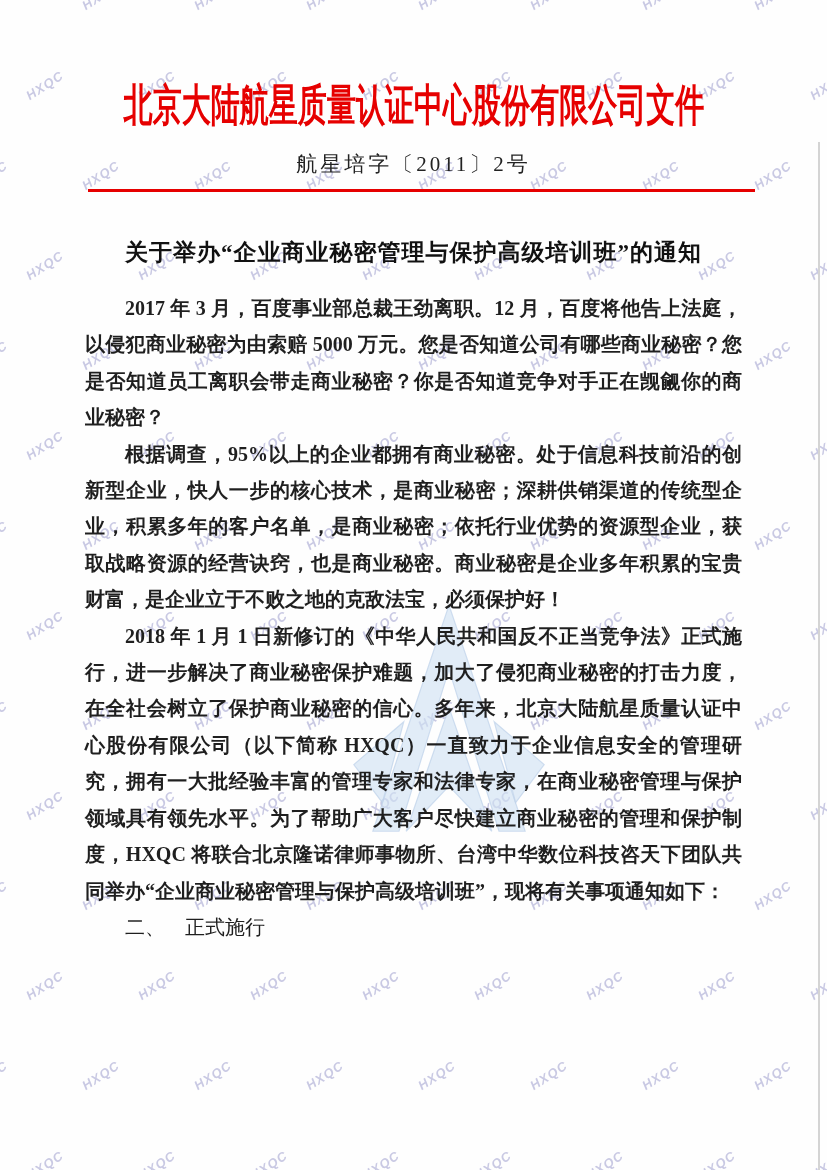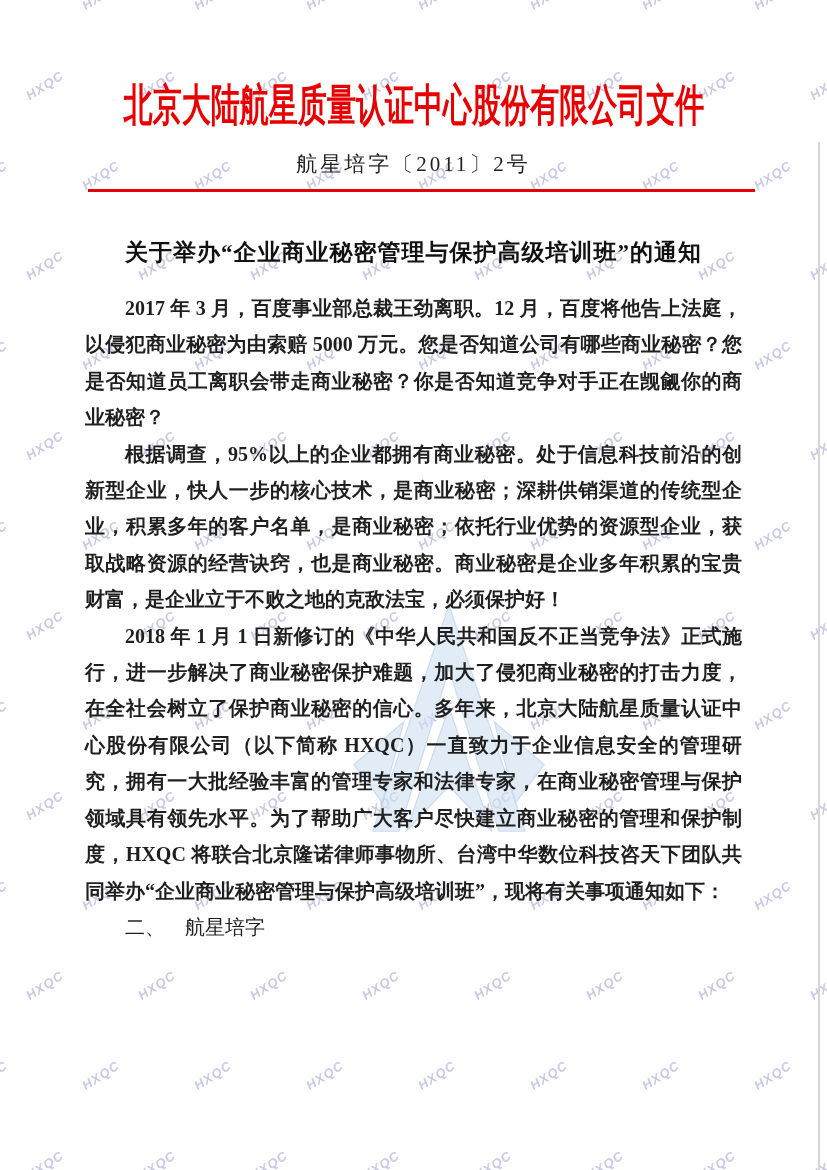--- a/index.html
+++ b/index.html
@@ -255,17 +255,17 @@
     <div class="doc-number">航星培字〔2011〕2号</div>
 
     <div class="red-rule"></div>
 
     <div class="notice-title">关于举办“企业商业秘密管理与保护高级培训班”的通知</div>
 
     <div class="body-text">
       <p class="body">2017 年 3 月，百度事业部总裁王劲离职。12 月，百度将他告上法庭，以侵犯商业秘密为由索赔 5000 万元。您是否知道公司有哪些商业秘密？您是否知道员工离职会带走商业秘密？你是否知道竞争对手正在觊觎你的商业秘密？</p>
       <p class="body">根据调查，95%以上的企业都拥有商业秘密。处于信息科技前沿的创新型企业，快人一步的核心技术，是商业秘密；深耕供销渠道的传统型企业，积累多年的客户名单，是商业秘密；依托行业优势的资源型企业，获取战略资源的经营诀窍，也是商业秘密。商业秘密是企业多年积累的宝贵财富，是企业立于不败之地的克敌法宝，必须保护好！</p>
       <p class="body">2018 年 1 月 1 日新修订的《中华人民共和国反不正当竞争法》正式施行，进一步解决了商业秘密保护难题，加大了侵犯商业秘密的打击力度，在全社会树立了保护商业秘密的信心。多年来，北京大陆航星质量认证中心股份有限公司（以下简称 HXQC）一直致力于企业信息安全的管理研究，拥有一大批经验丰富的管理专家和法律专家，在商业秘密管理与保护领域具有领先水平。为了帮助广大客户尽快建立商业秘密的管理和保护制度，HXQC 将联合北京隆诺律师事物所、台湾中华数位科技咨天下团队共同举办“企业商业秘密管理与保护高级培训班”，现将有关事项通知如下：</p>
-      <p class="heading">二、　航星培字</p>
+      <p class="heading">二、　正式施行</p>
     </div>
 
   </div>
 </div>
 
 </body></html>

